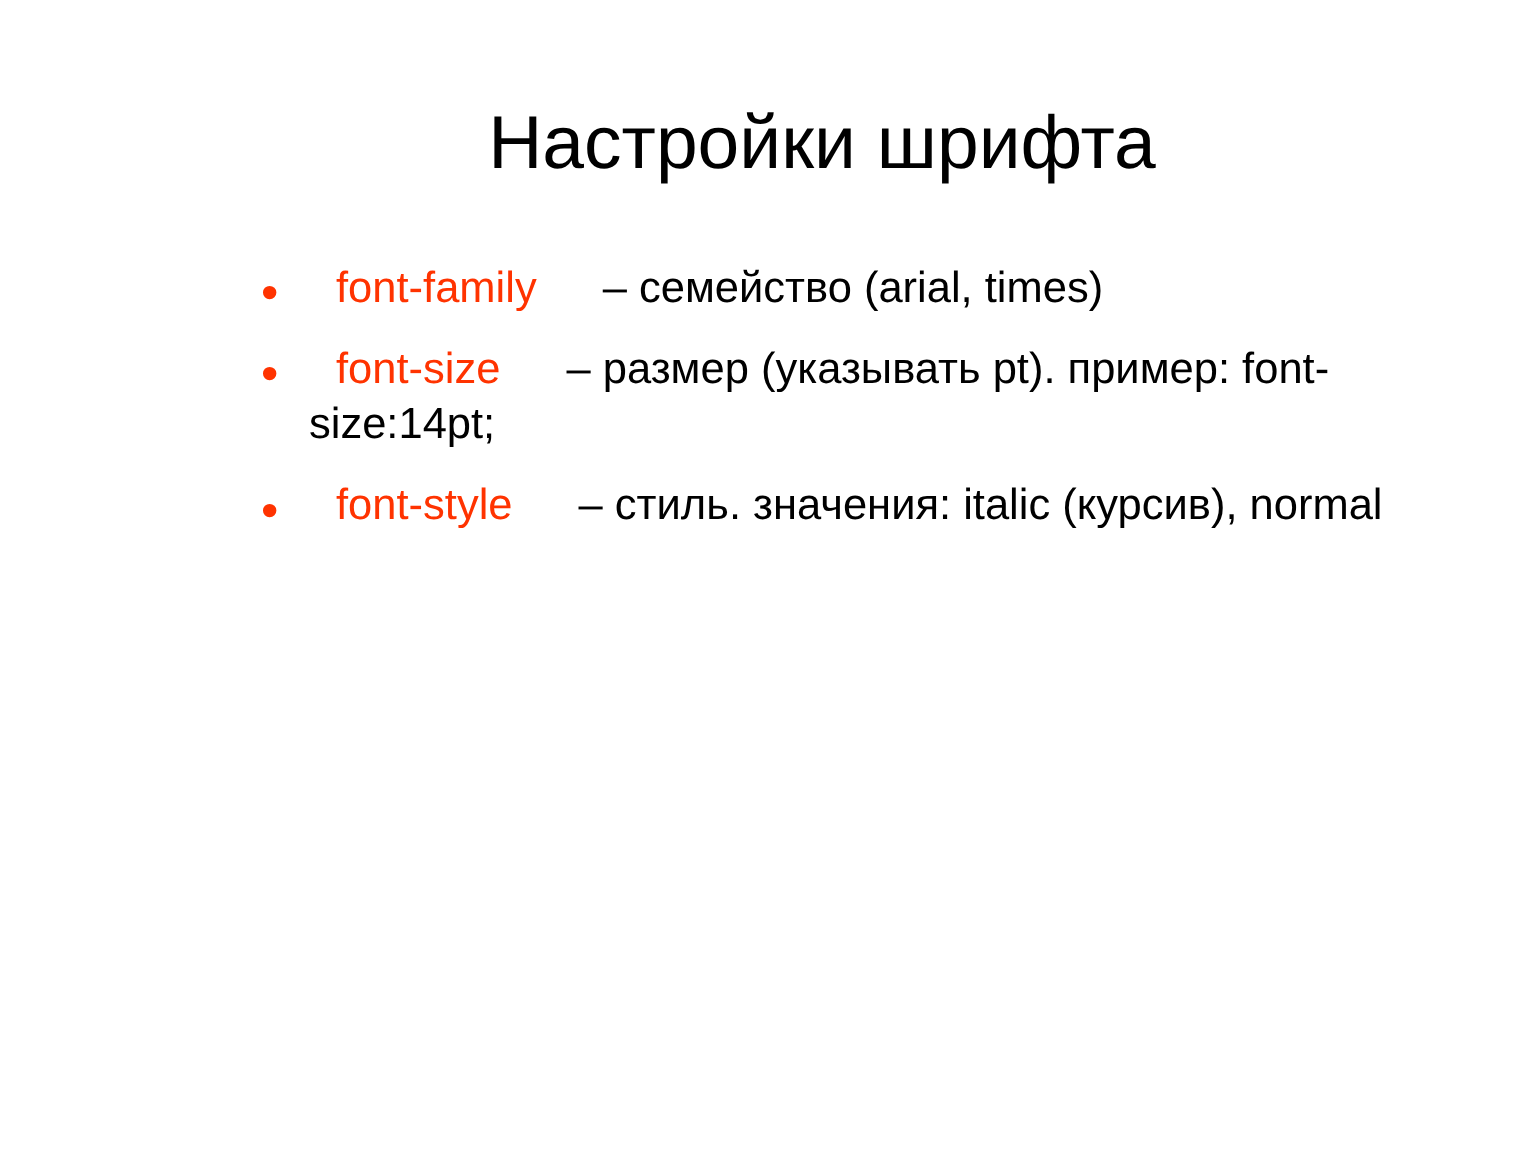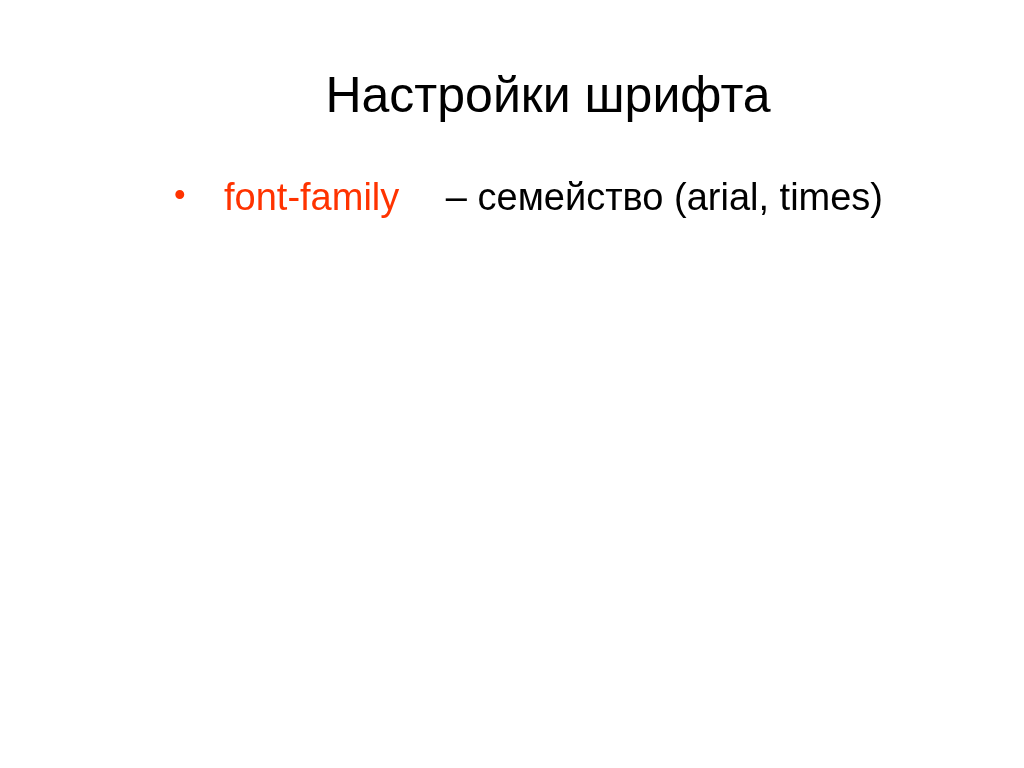--- a/index.html
+++ b/index.html
@@ -25,21 +25,21 @@
     }
     .content {
       padding-left: 20px;
     }
     ul {
       list-style: none;
     }
     li {
       position: relative;
       padding-left: 36px;
-      font-size: 38px;
+      font-size: 29px;
       line-height: 1.25;
       margin-bottom: 4px;
       color: #000000;
     }
     li::before {
       content: "•";
       position: absolute;
       left: 4px;
       top: 0;
       color: #ff3300;
@@ -53,14 +53,20 @@
 </head>
 <body>
 
 <h1 class="title">Настройки шрифта</h1>
 
 <div class="content">
   <ul>
     <li>
       <span class="prop">font-family</span><span> – семейство (arial, times)</span>
     </li>
+    <li>
+      <span class="prop">font-size</span><span> – размер (указывать pt). пример: font-size:14pt;</span>
+    </li>
+    <li>
+      <span class="prop">font-style</span><span> – стиль. значения: italic (курсив), normal</span>
+    </li>
   </ul>
 </div>
 
 </body></html>

